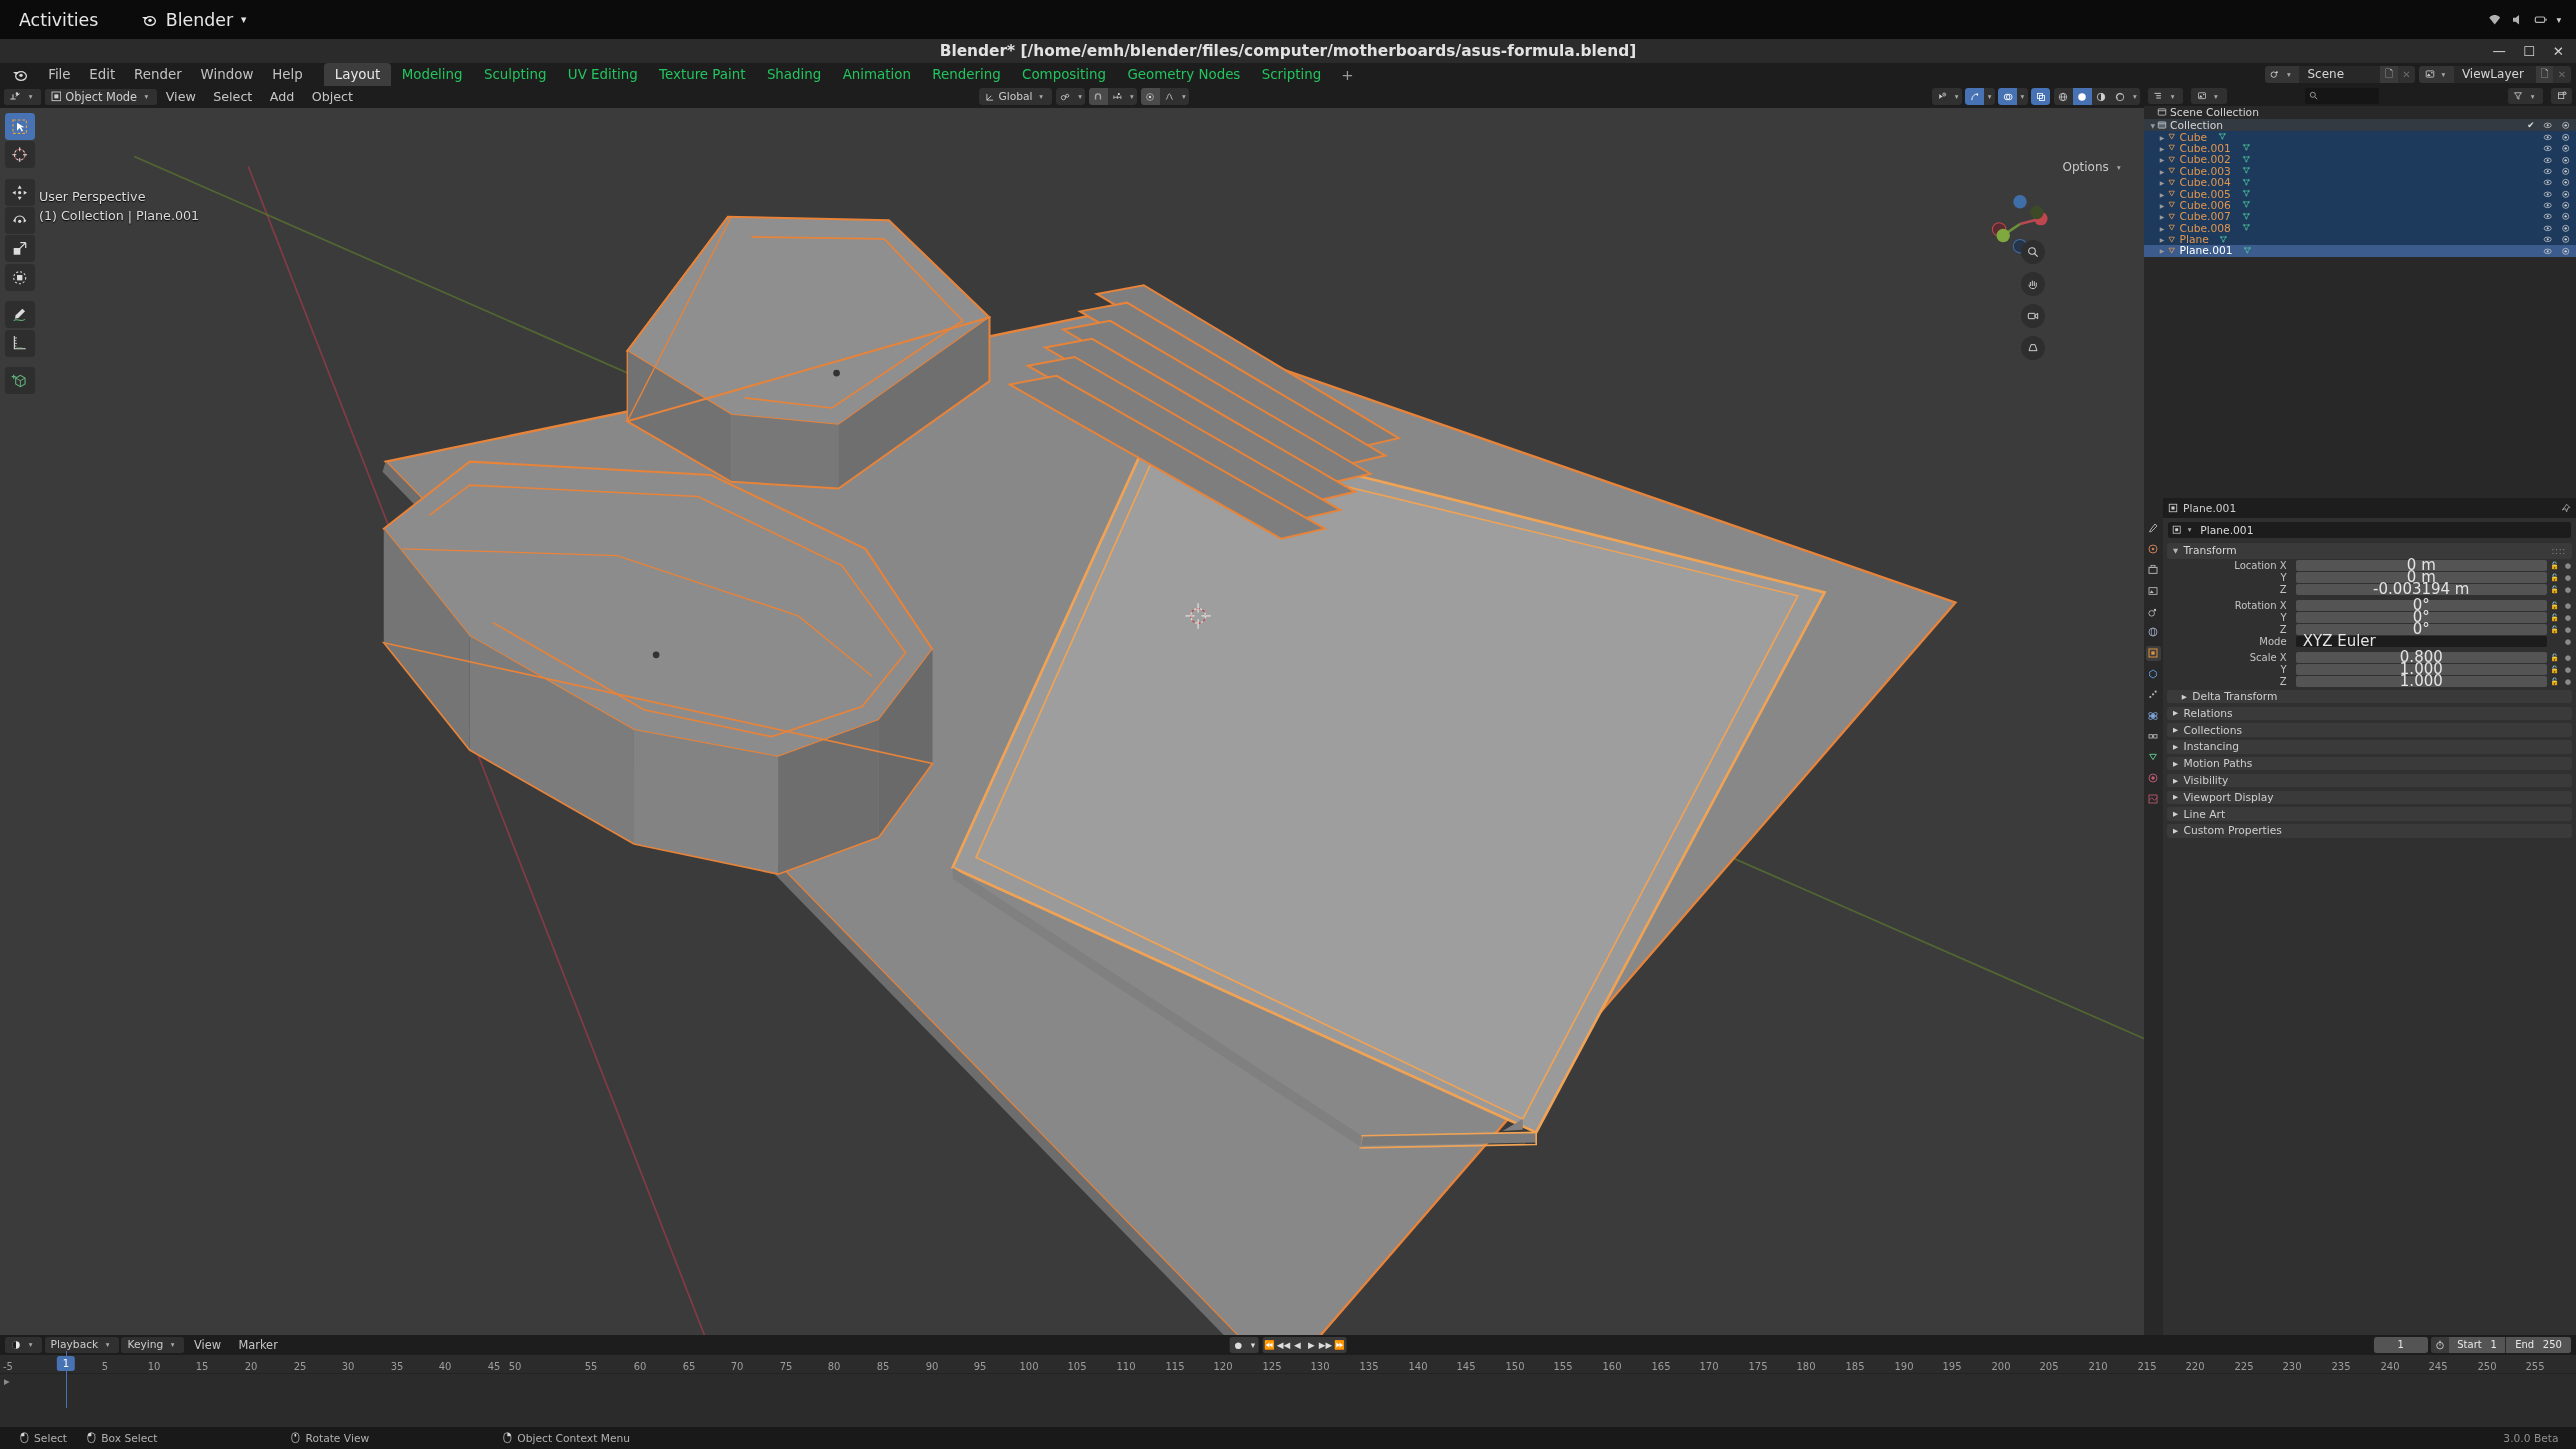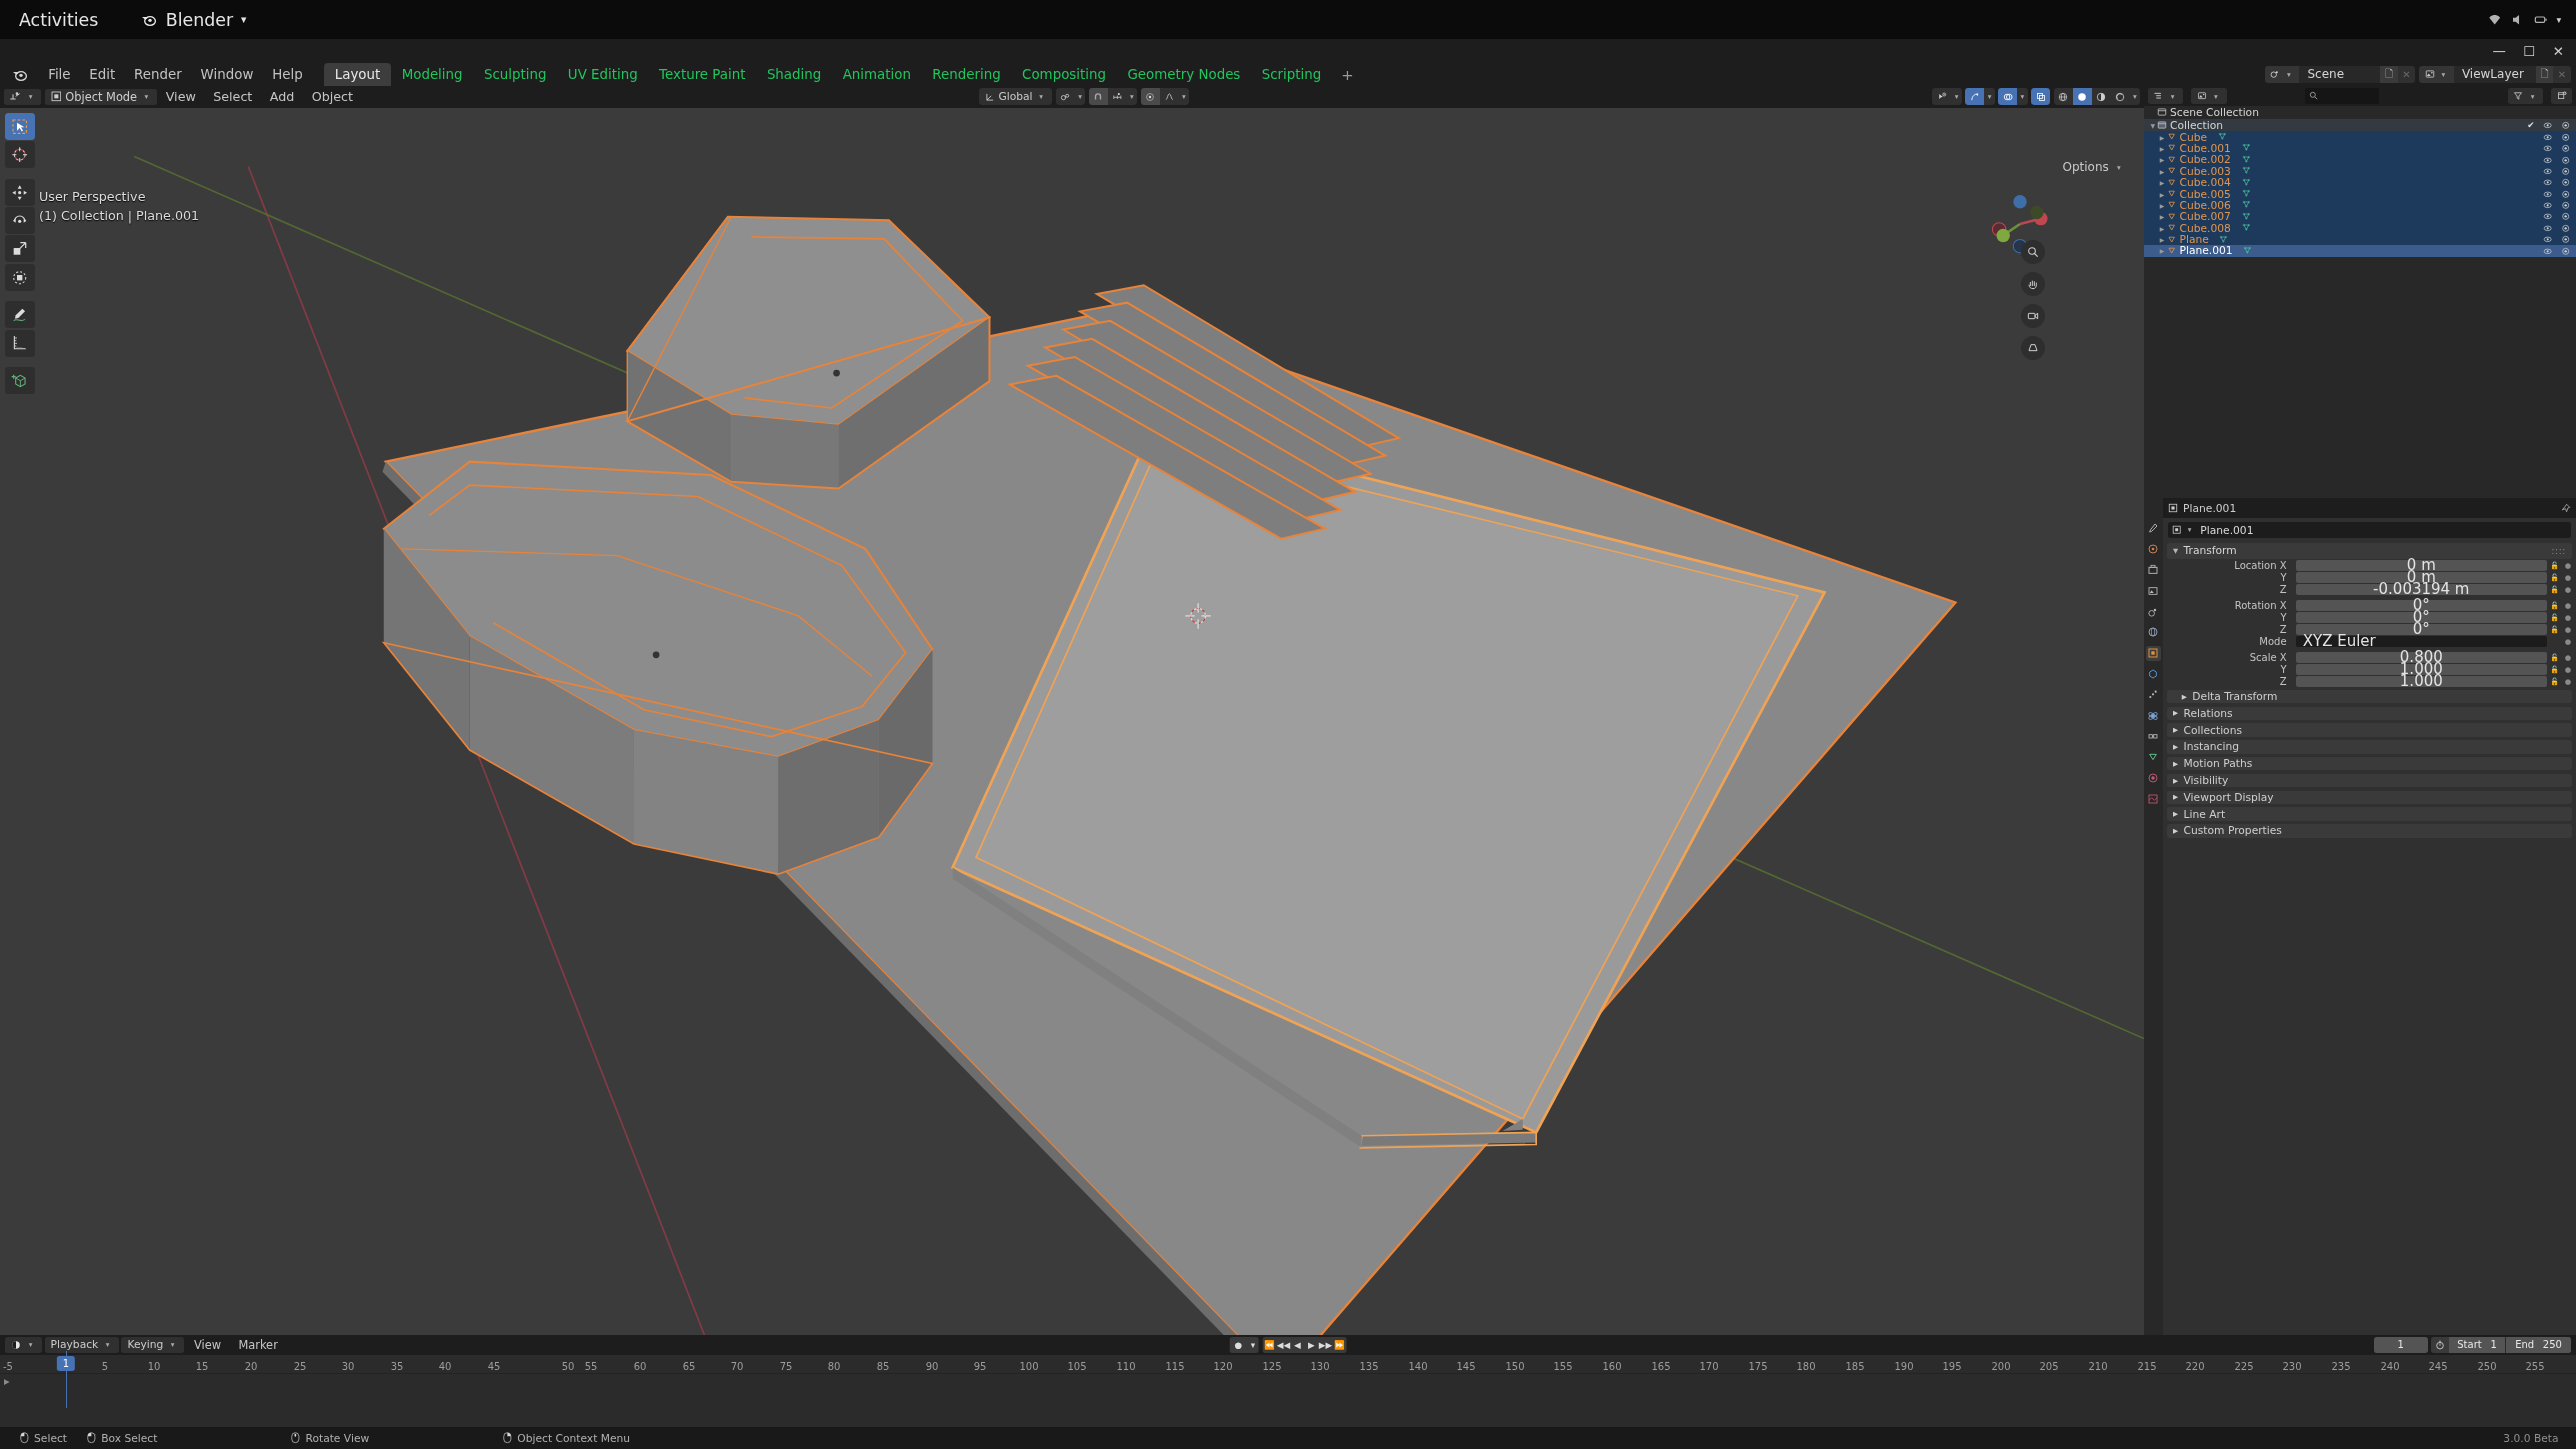--- a/index.html
+++ b/index.html
@@ -301,20 +301,23 @@
           <path d="M3 7h4l5-4v14l-5-4H3z" fill="#d0d0d0"></path>
         </svg>
       <svg class="tray-ico" viewBox="0 0 20 20">
           <rect x="2" y="6" width="14" height="8" rx="2" fill="none" stroke="#d0d0d0" stroke-width="1.8"></rect>
           <rect x="17" y="8.5" width="2" height="3" fill="#d0d0d0"></rect>
         </svg>
       <span style="font-size:9.4px;color:#cfcfcf;">▾</span>
     </span>
   </div>
 
+  <div class="win-title">
+    <span>Blender* [/home/emh/blender/files/computer/motherboards/asus-formula.blend]</span>
+  </div>
   <div class="win-buttons">
     <span class="win-btn">—</span>
     <span class="win-btn">☐</span>
     <span class="win-btn">✕</span>
   </div>
 
   <div class="topbar">
     <span class="blender-logo">
       <svg width="17.4" height="17.4" viewBox="0 0 26 26">
         <ellipse cx="15" cy="15" rx="8" ry="6.5" fill="none" stroke="#d5d5d5" stroke-width="2"></ellipse>
@@ -1438,21 +1441,21 @@
         <span class="tick" style="left: 8px;">-5</span>
         <span class="tick" style="left: 105px;">5</span>
         <span class="tick" style="left: 154px;">10</span>
         <span class="tick" style="left: 202px;">15</span>
         <span class="tick" style="left: 251px;">20</span>
         <span class="tick" style="left: 300px;">25</span>
         <span class="tick" style="left: 348px;">30</span>
         <span class="tick" style="left: 397px;">35</span>
         <span class="tick" style="left: 445px;">40</span>
         <span class="tick" style="left: 494px;">45</span>
-        <span class="tick" style="left: 568px; margin-top: 24px;">50</span>
+        <span class="tick" style="left: 515px; margin-top: 24px;">50</span>
         <span class="tick" style="left: 591px;">55</span>
         <span class="tick" style="left: 640px;">60</span>
         <span class="tick" style="left: 689px;">65</span>
         <span class="tick" style="left: 737px;">70</span>
         <span class="tick" style="left: 786px;">75</span>
         <span class="tick" style="left: 834px;">80</span>
         <span class="tick" style="left: 883px;">85</span>
         <span class="tick" style="left: 932px;">90</span>
         <span class="tick" style="left: 980px;">95</span>
         <span class="tick" style="left: 1029px;">100</span>

